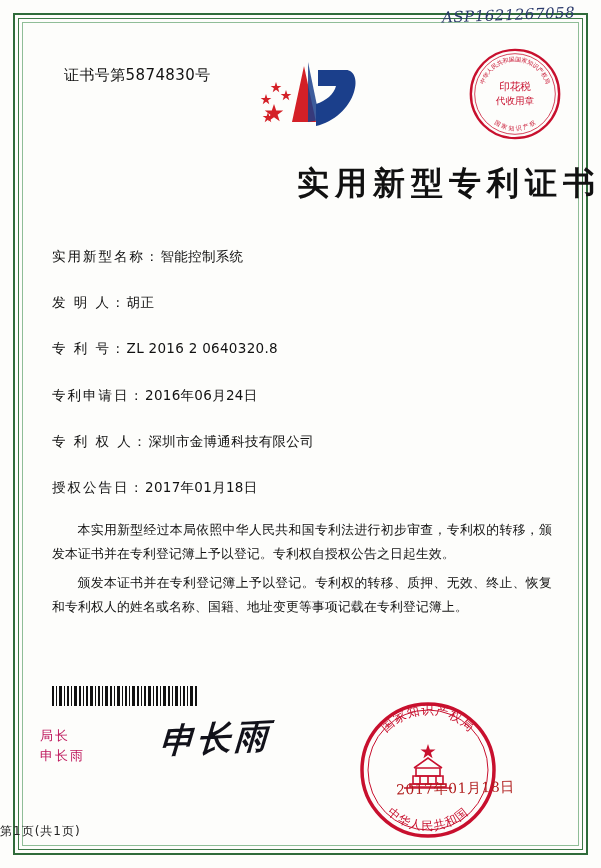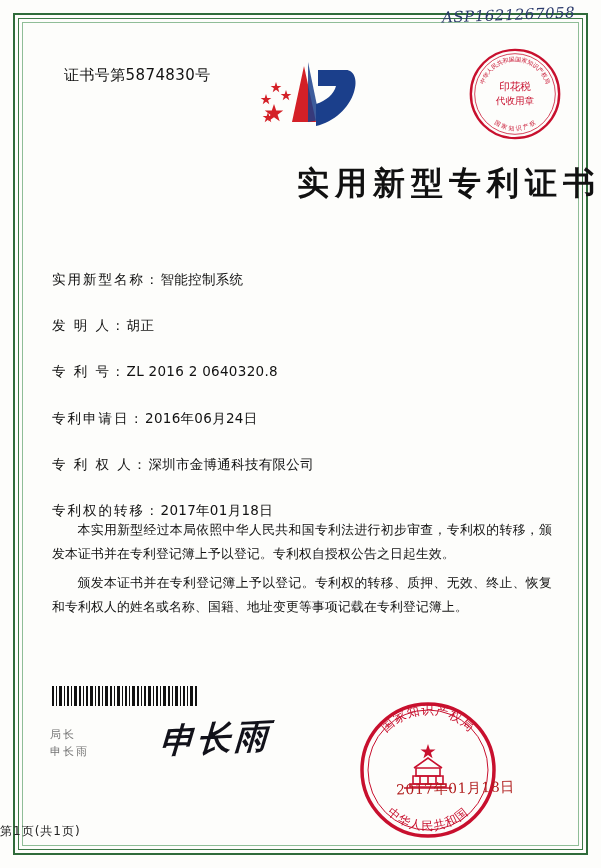--- a/index.html
+++ b/index.html
@@ -96,21 +96,20 @@
     left: 52px;
     top: 248px;
     width: 500px;
   }
   .field {
     font-size: 13.5px;
     line-height: 1.2;
     margin-bottom: 30px;
     color: #111;
     letter-spacing: 0.3px;
-    margin-top: 23px;
   }
   .field .lbl { letter-spacing: 2px; }
   .paras {
     position: absolute;
     left: 52px;
     top: 518px;
     width: 500px;
     font-size: 12.8px;
     line-height: 1.85;
     color: #111;
@@ -123,26 +122,26 @@
   }
   .barcode {
     position: absolute;
     left: 52px;
     top: 686px;
     width: 146px;
     height: 20px;
   }
   .signblock {
     position: absolute;
-    left: 50px;
+    left: 40px;
     top: 726px;
-    font-size: 11px;
+    font-size: 13px;
     line-height: 1.55;
     letter-spacing: 2px;
-    color: #737373;
+    color: #be185d;
   }
   .handsign {
     position: absolute;
     left: 160px;
     top: 716px;
     font-family: "DejaVu Serif", "Liberation Serif", serif;
     font-size: 34px;
     font-style: italic;
     font-weight: bold;
     color: #12121a;
@@ -223,21 +222,21 @@
   </svg>
 
   <div class="title">实用新型专利证书</div>
 
   <div class="fields">
     <div class="field"><span class="lbl">实用新型名称：</span><span>智能控制系统</span></div>
     <div class="field"><span class="lbl">发  明  人：</span><span>胡正</span></div>
     <div class="field"><span class="lbl">专  利  号：</span><span>ZL 2016 2 0640320.8</span></div>
     <div class="field"><span class="lbl">专利申请日：</span><span>2016年06月24日</span></div>
     <div class="field"><span class="lbl">专 利 权 人：</span><span>深圳市金博通科技有限公司</span></div>
-    <div class="field"><span class="lbl">专利权的转移：</span><span>2017年01月18日</span></div>
+    <div class="field"><span class="lbl">授权公告日：</span><span>2017年01月18日</span></div>
   </div>
 
   <div class="paras">
     <p>本实用新型经过本局依照中华人民共和国专利法进行初步审查，专利权的转移，颁发本证书并在专利登记簿上予以登记。专利权自授权公告之日起生效。</p>
     <p>颁发本证书并在专利登记簿上予以登记。专利权的转移、质押、无效、终止、恢复和专利权人的姓名或名称、国籍、地址变更等事项记载在专利登记簿上。</p>
   </div>
 
   <svg class="barcode" viewBox="0 0 146 20">
     <g fill="#111">
       <rect x="0" y="0" width="2" height="20"></rect>

